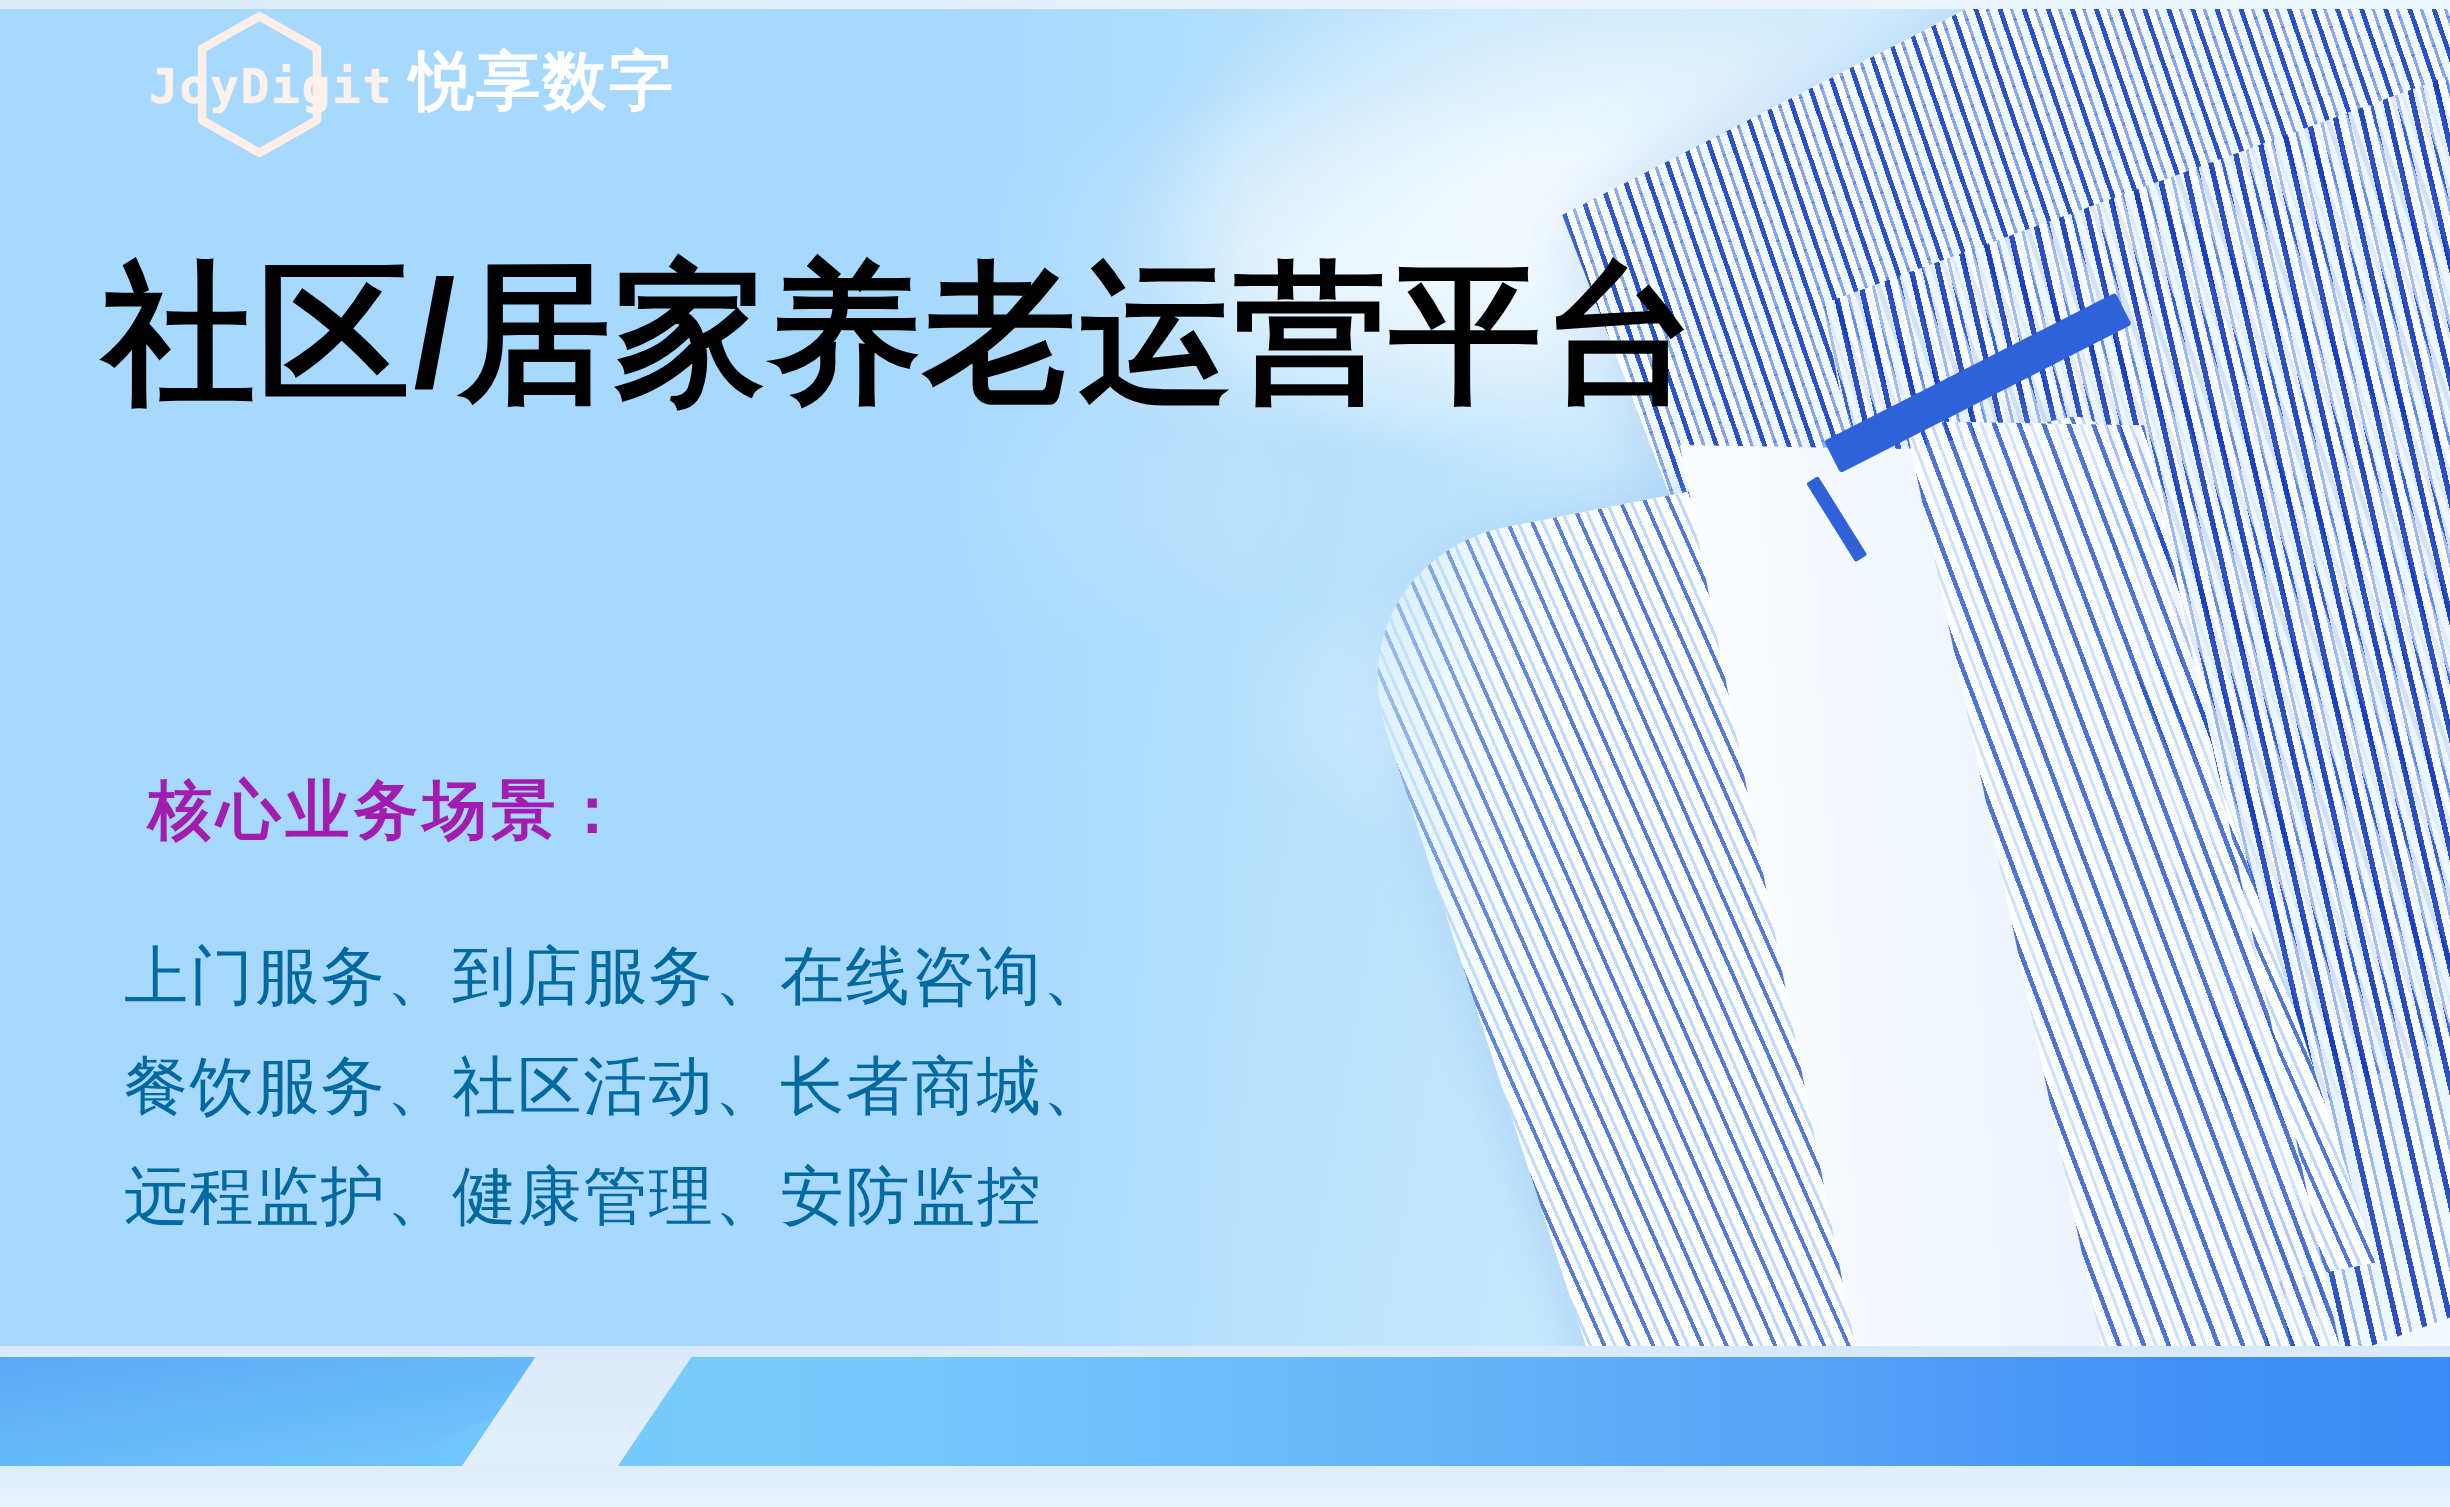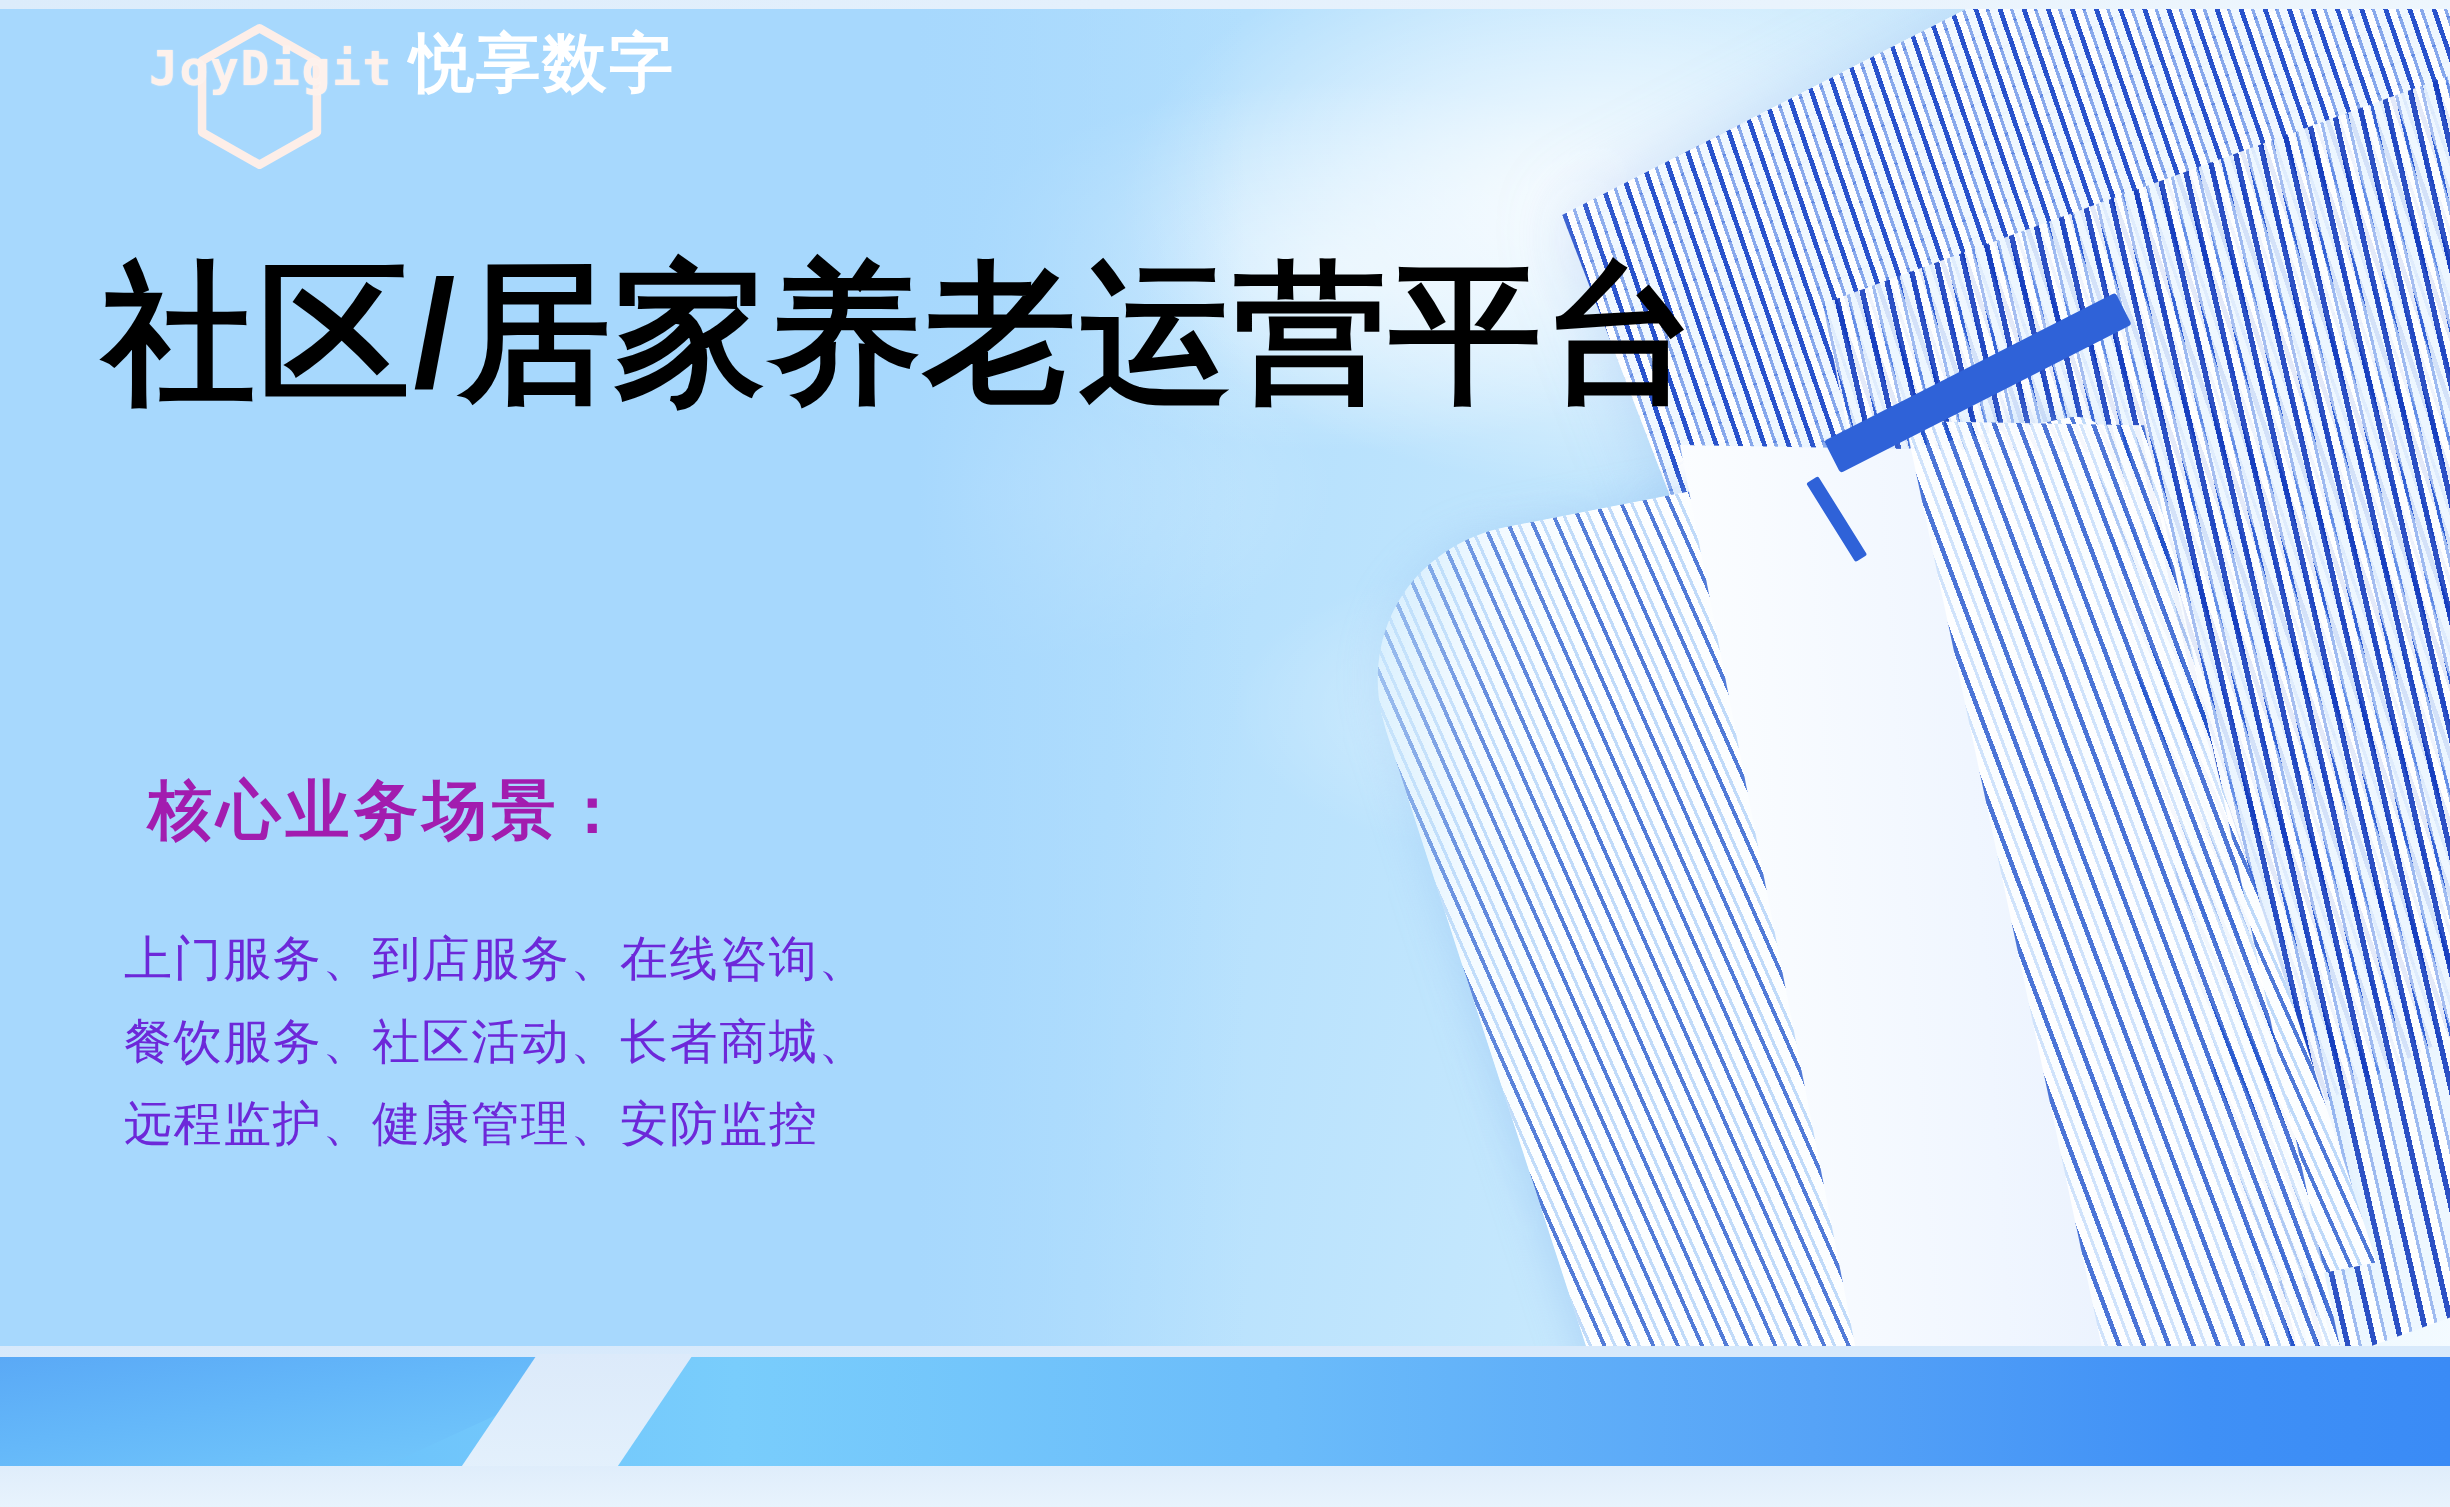--- a/index.html
+++ b/index.html
@@ -136,24 +136,24 @@
     position:absolute;
     left:504px; top:467px; width:93px; height:14px;
     transform:rotate(58deg);
     transform-origin:0 0;
     background:#2f62d8;
     border-radius:2.3px;
   }
 
   
   .logo{
-    position:absolute; left:135px; top:20px;
+    position:absolute; left:135px; top:8px;
     width:560px; height:117px;
     z-index:30;
-    display:flex; align-items:flex-start;
+    display:flex; align-items:flex-end;
   }
   .logo-hex{
     position:absolute; left:59px; top:1.6px; width:131px; height:149px;
   }
   .logo-text{
     position:relative;
     display:flex; align-items:baseline; gap:17px;
     padding-left:14px;
     z-index:2;
   }
@@ -192,27 +192,26 @@
   }
 
   
   .scenarios{
     position:absolute; left:124px; top:921px;
     z-index:30;
     display:flex; flex-direction:column;
     gap:0;
   }
   .scenario-line{
-    font-size:48px;
+    font-size:64px;
     font-weight:400;
     letter-spacing:1.6px;
     line-height:1.72;
-    color:#6d28d9;
+    color:#0369a1;
     white-space:nowrap;
-    font-family:Liberation Mono, monospace;
   }
 
   
   .bottom-band{
     position:absolute; left:0; bottom:0; width:2450px; height:162px;
     z-index:35;
     background:linear-gradient(180deg,#d7e9fb 0%, #dfeefc 40%, #e6f2fd 100%);
     overflow:hidden;
   }
   .band-bar{

